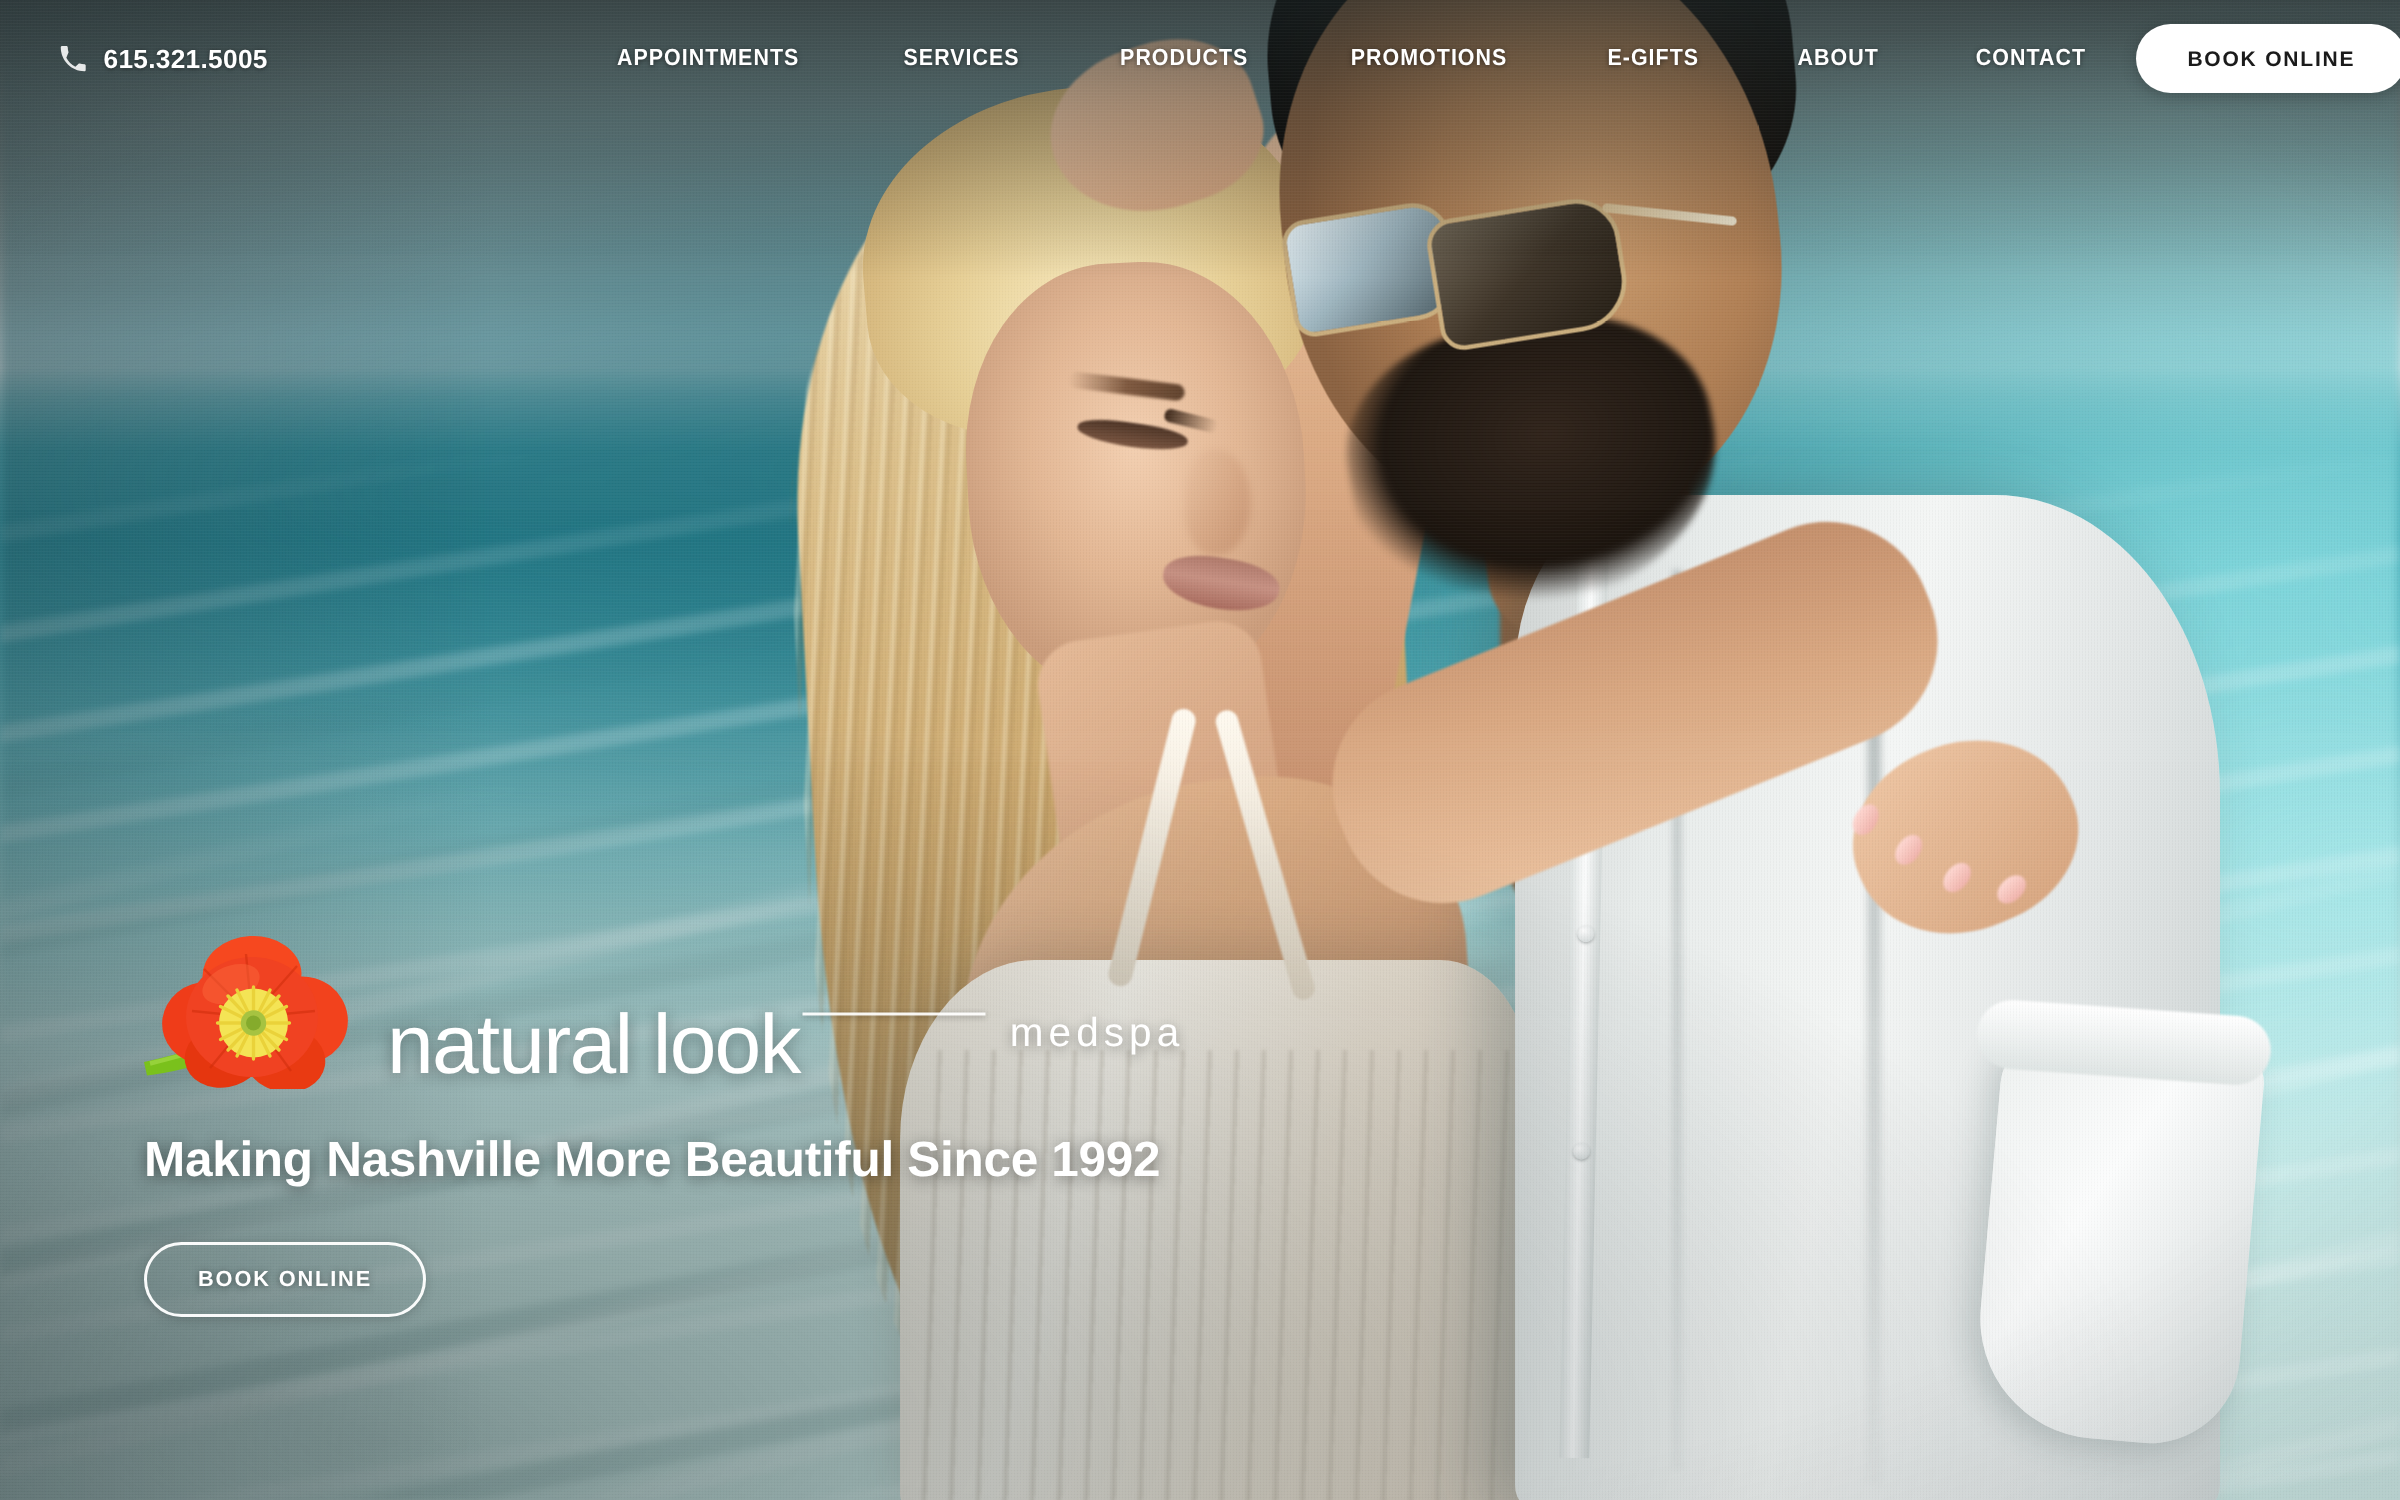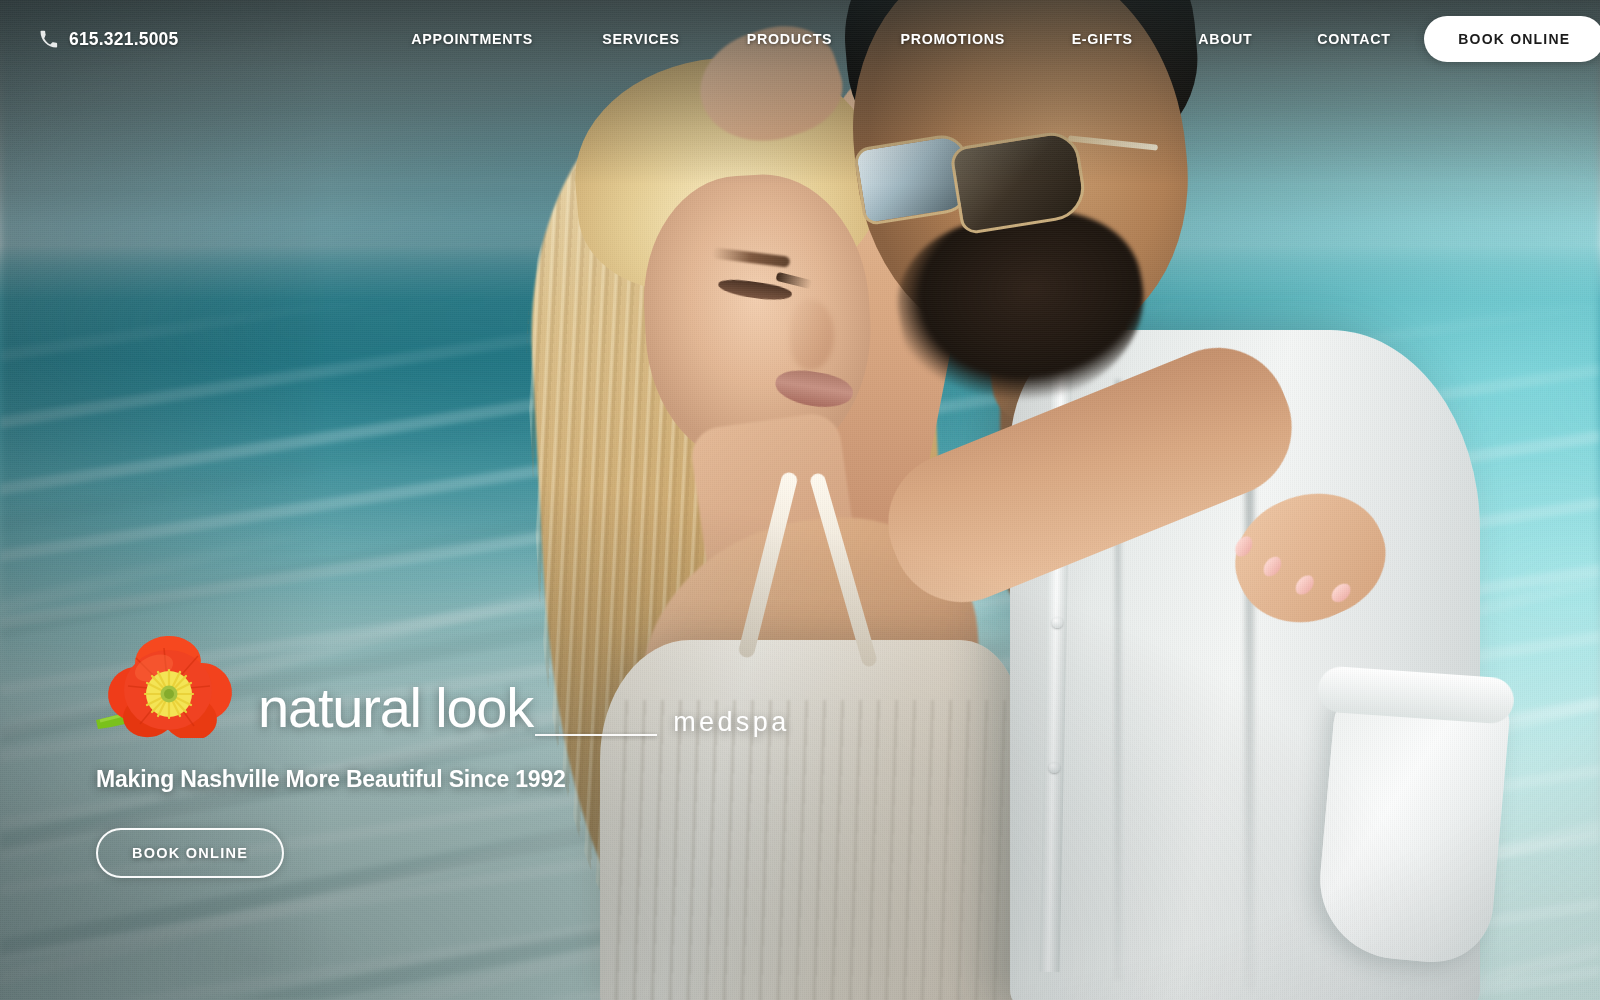--- a/index.html
+++ b/index.html
@@ -384,32 +384,32 @@
   #logo-lockup {
     display:flex; align-items:flex-end; gap:14px; margin-bottom:12px;
   }
   #logo-flower { position:relative; width:150px; height:110px; flex:none; }
   #logo-wordmark { display:flex; flex-direction:row; padding-bottom:2px; }
   #logo-name {
     color:#ffffff; font-size:56px; font-weight:400; line-height:.98;
     letter-spacing:-1.2px;
     text-shadow:0 2px 10px rgba(0,0,0,.38);
   }
-  #logo-sub-row { display:flex; align-items:flex-end; gap:16px; margin-top:6px; padding-left:2px; }
+  #logo-sub-row { display:flex; align-items:flex-start; gap:16px; margin-top:6px; padding-left:2px; }
   #logo-rule { width:122px; height:2px; background:#ffffff; opacity:.92; flex:none;
                box-shadow:0 1px 4px rgba(0,0,0,.35); }
   #logo-tagword {
     color:#ffffff; font-size:27px; font-weight:400;
     letter-spacing:3.4px; line-height:1;
     text-shadow:0 2px 8px rgba(0,0,0,.38);
   }
 
   
   #hero-tagline {
-    color:#ffffff; font-size:23px; font-weight:600;
+    color:#ffffff; font-size:33px; font-weight:600;
     letter-spacing:-.2px; line-height:1.15;
     margin:16px 0 0 2px;
     text-shadow:0 2px 10px rgba(0,0,0,.45);
     white-space:nowrap;
   }
 
   
   #hero-ctas { display:flex; gap:22px; margin-top:36px; margin-left:2px; }
   .hero-cta {
     background:transparent; color:#ffffff;

